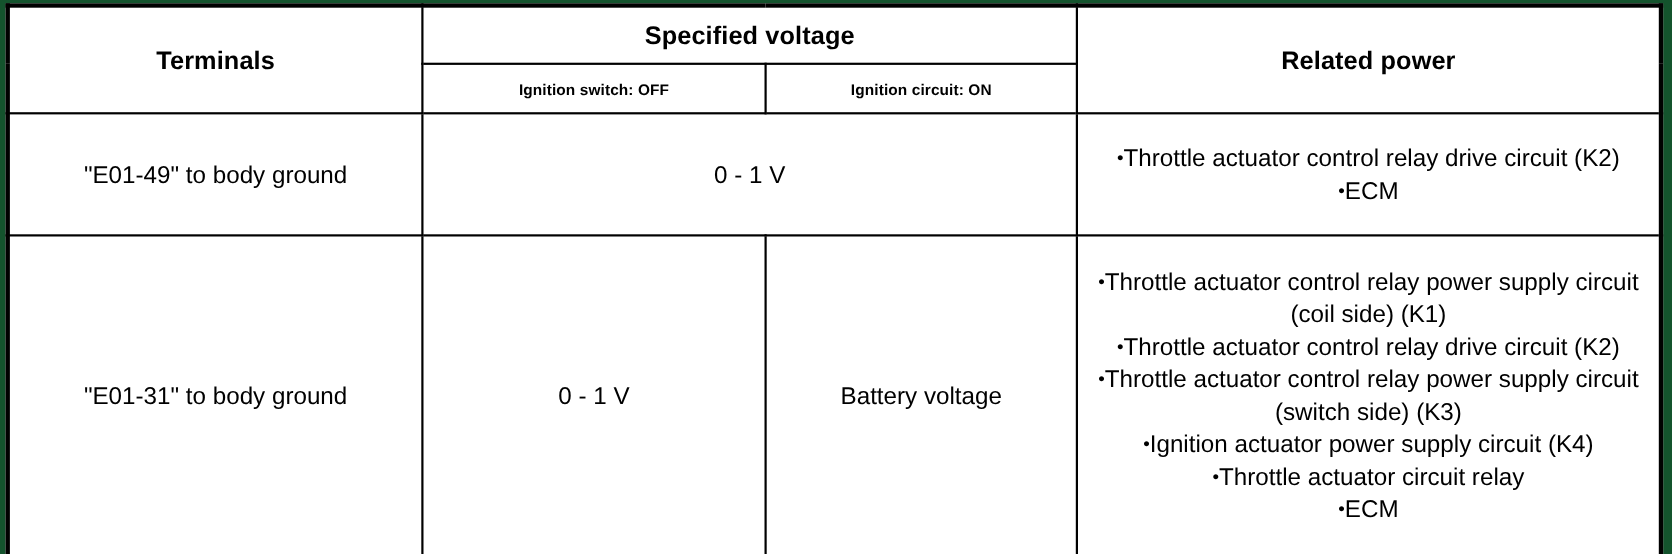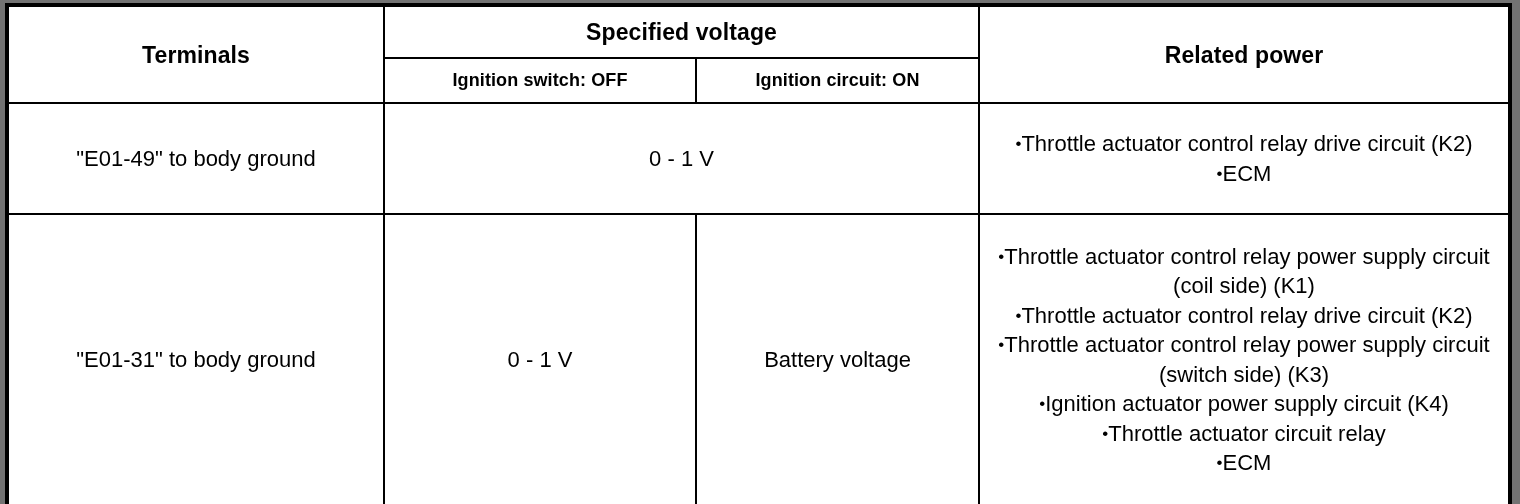--- a/index.html
+++ b/index.html
@@ -13,21 +13,21 @@
     height: 504px;
     font-family: "Liberation Sans", sans-serif;
     color: #000000;
     overflow: hidden;
   }
 
   .sheet {
     position: relative;
     width: 1520px;
     height: 504px;
-    background: #737373;
+    background: #14532d;
   }
 
   table.spec-table {
     position: absolute;
     left: 5px;
     top: 3px;
     width: 1507px;
     border-collapse: collapse;
     table-layout: fixed;
     background: #ffffff;
@@ -52,21 +52,21 @@
     font-weight: bold;
     font-size: 23px;
     text-align: center;
     letter-spacing: 0.1px;
   }
   th.hdr-top {
     height: 50px;
   }
   th.hdr-sub {
     height: 43px;
-    font-size: 18px;
+    font-size: 14px;
   }
   th.hdr-tall {
     height: 93px;
     vertical-align: top;
   }
   th.hdr-tall .tall-inner {
     display: block;
     height: 50px;
     line-height: 50px;
   }

